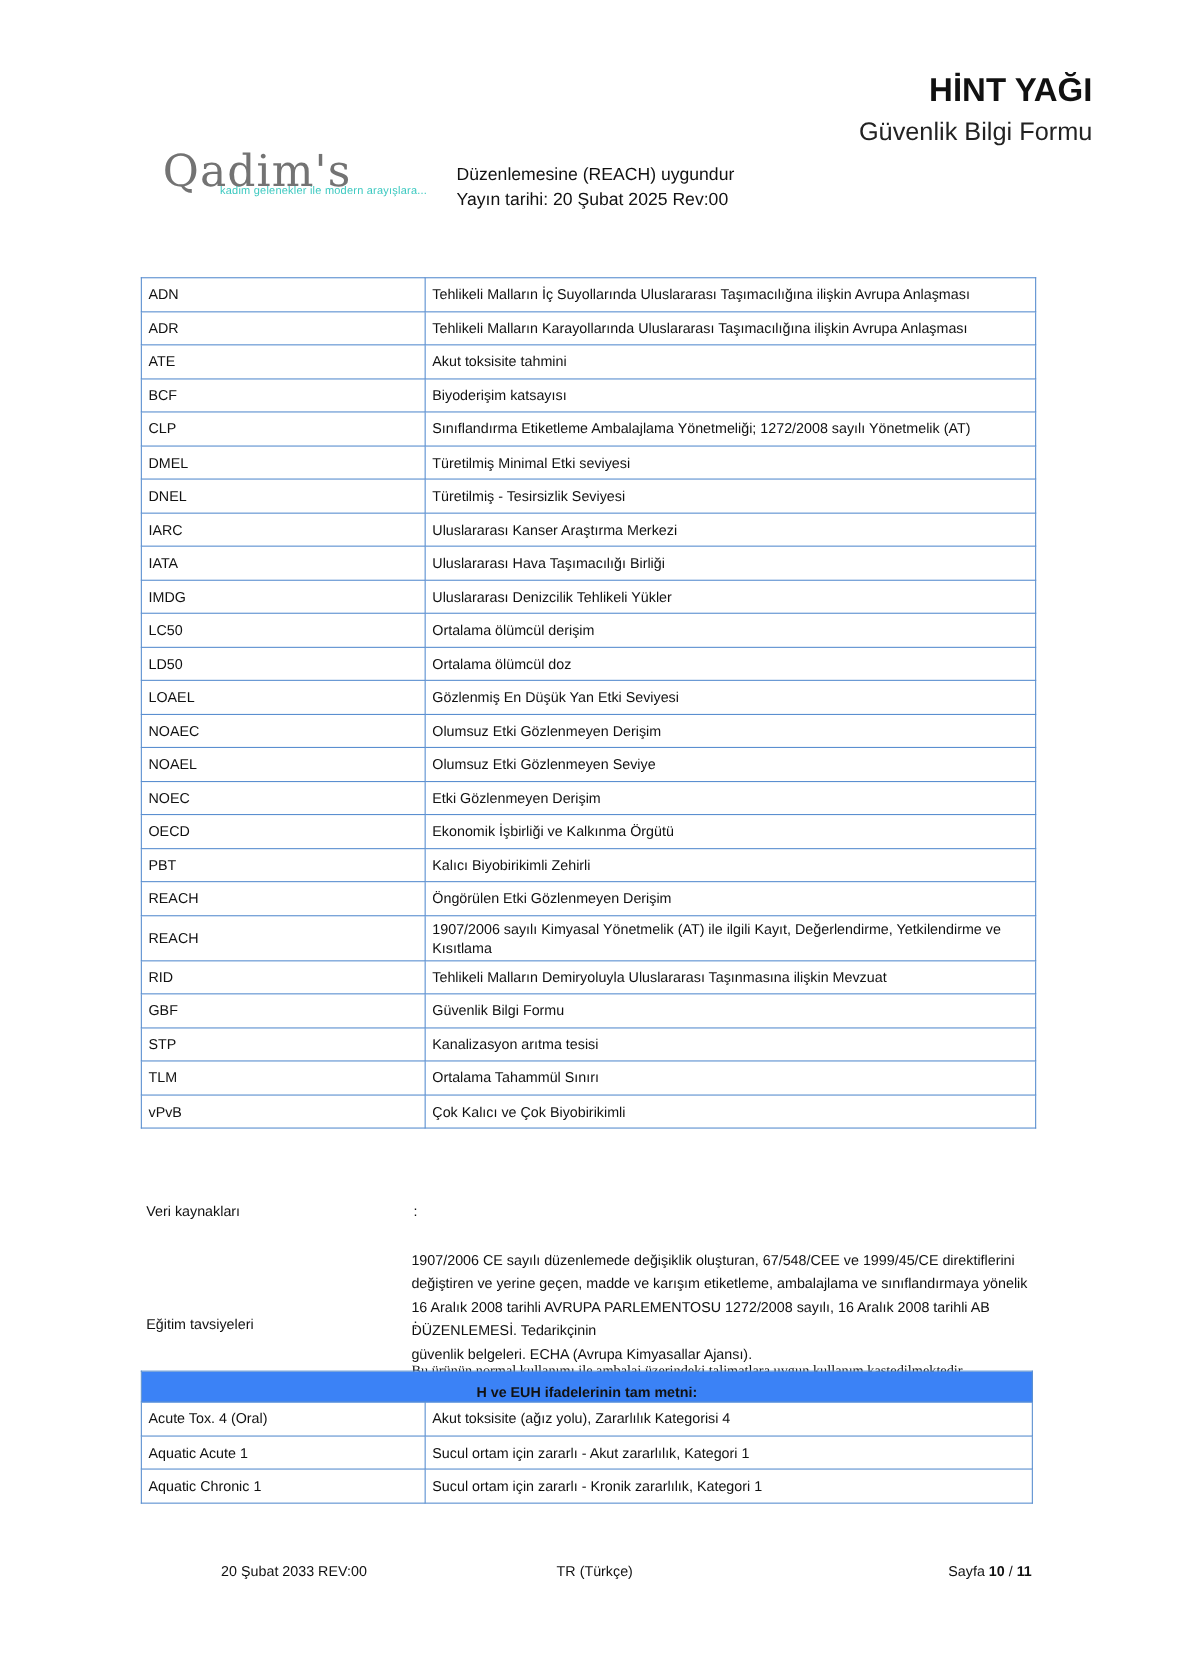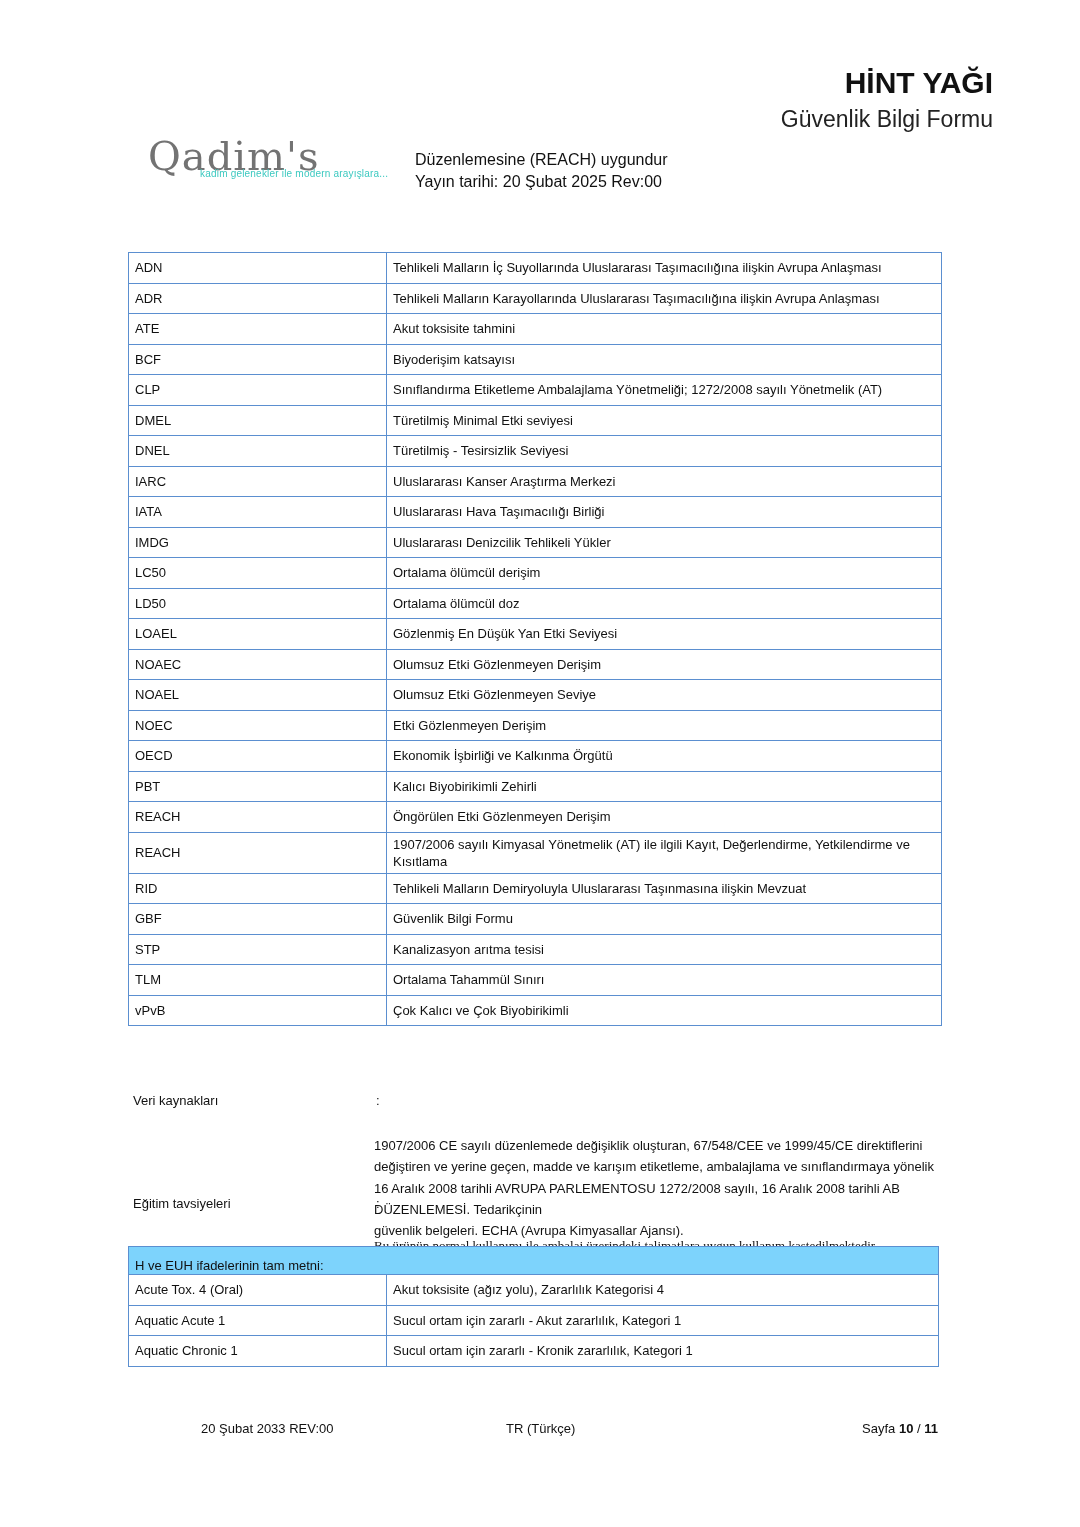--- a/index.html
+++ b/index.html
@@ -23,21 +23,21 @@
     .info .colon { position: absolute; left: 243px; top: 0; }
     .info .val { position: absolute; left: 241px; top: 0; width: 560px; margin-top: 42px; }
     .info1 { top: 1093px; }
     .info1 .val { line-height: 21.3px; }
     .info2 { top: 1196px; }
     .info2 .val { line-height: 15px; font-family: Liberation Serif, serif; }
 
     table.hst { position: absolute; left: 128px; top: 1246px; width: 811px; border-collapse: collapse; font-size: 13px; }
     table.hst td { border: 1.5px solid #5b8fd0; padding: 0 6px; height: 29.5px; vertical-align: middle; }
     table.hst td.k { width: 245px; }
-    table.hst tr.head td { background: #7dd3fc; font-weight: normal; height: 26px; vertical-align: bottom; padding-bottom: 1px; }
+    table.hst tr.head td { background: #3b82f6; font-weight: bold; height: 26px; vertical-align: bottom; padding-bottom: 1px; text-align: center; }
 
     .footer { position: absolute; top: 1421px; font-size: 13px; }
     .f-left { left: 201px; }
     .f-center { left: 506px; }
     .f-right { right: 142px; text-align: left; }
   </style>
 </head>
 <body>
 
 <div class="logo">

